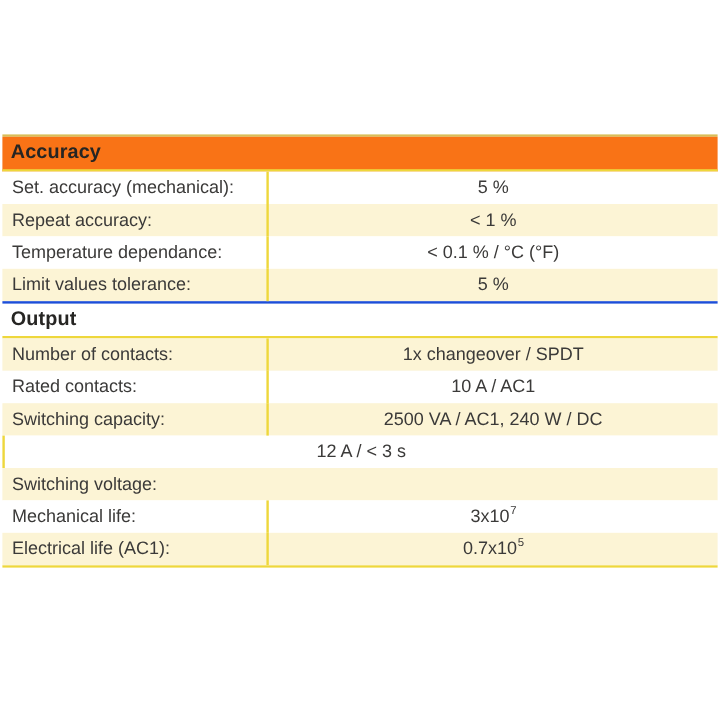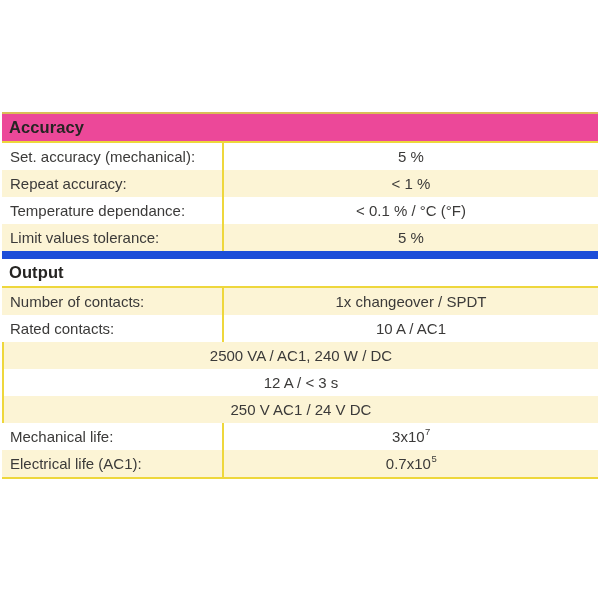--- a/index.html
+++ b/index.html
@@ -22,22 +22,22 @@
   .section-header {
     height: 27px;
     line-height: 27px;
     padding-left: 7px;
     font-size: 16.5px;
     font-weight: bold;
     color: #262523;
     letter-spacing: 0.1px;
     border-bottom: 2px solid #eed73c;
   }
-  .section-header.bg-cream { background: #ec4899; }
-  .section-header.bg-white { background: #ffffff; border-top: 8px solid #1d4ed8; }
+  .section-header.bg-cream { background: #f97316; }
+  .section-header.bg-white { background: #ffffff; border-top: 2px solid #1d4ed8; }
   .spec-row {
     display: flex;
     height: 27px;
     font-size: 15px;
     color: #3b3a39;
   }
   .spec-row.bg-cream { background: #fcf4d5; }
   .spec-row.bg-white { background: #ffffff; }
   .spec-row .label {
     width: 212px;
@@ -88,27 +88,28 @@
 
   <div class="spec-row bg-cream">
     <div class="label">Number of contacts:</div>
     <div class="val">1x changeover / SPDT</div>
   </div>
   <div class="spec-row bg-white">
     <div class="label">Rated contacts:</div>
     <div class="val">10 A / AC1</div>
   </div>
   <div class="spec-row bg-cream">
+    <div class="label">Switching capacity:</div>
     <div class="val">2500 VA / AC1, 240 W / DC</div>
   </div>
   <div class="spec-row bg-white">
     <div class="val">12 A / &lt; 3 s</div>
   </div>
   <div class="spec-row bg-cream">
-    <div class="val">250 V AC1 / 24 V DC</div>
+    <div class="label">Switching voltage:</div>
   </div>
   <div class="spec-row bg-white">
     <div class="label">Mechanical life:</div>
     <div class="val"><span>3x10</span><sup>7</sup></div>
   </div>
   <div class="spec-row bg-cream">
     <div class="label">Electrical life (AC1):</div>
     <div class="val"><span>0.7x10</span><sup>5</sup></div>
   </div>
 

